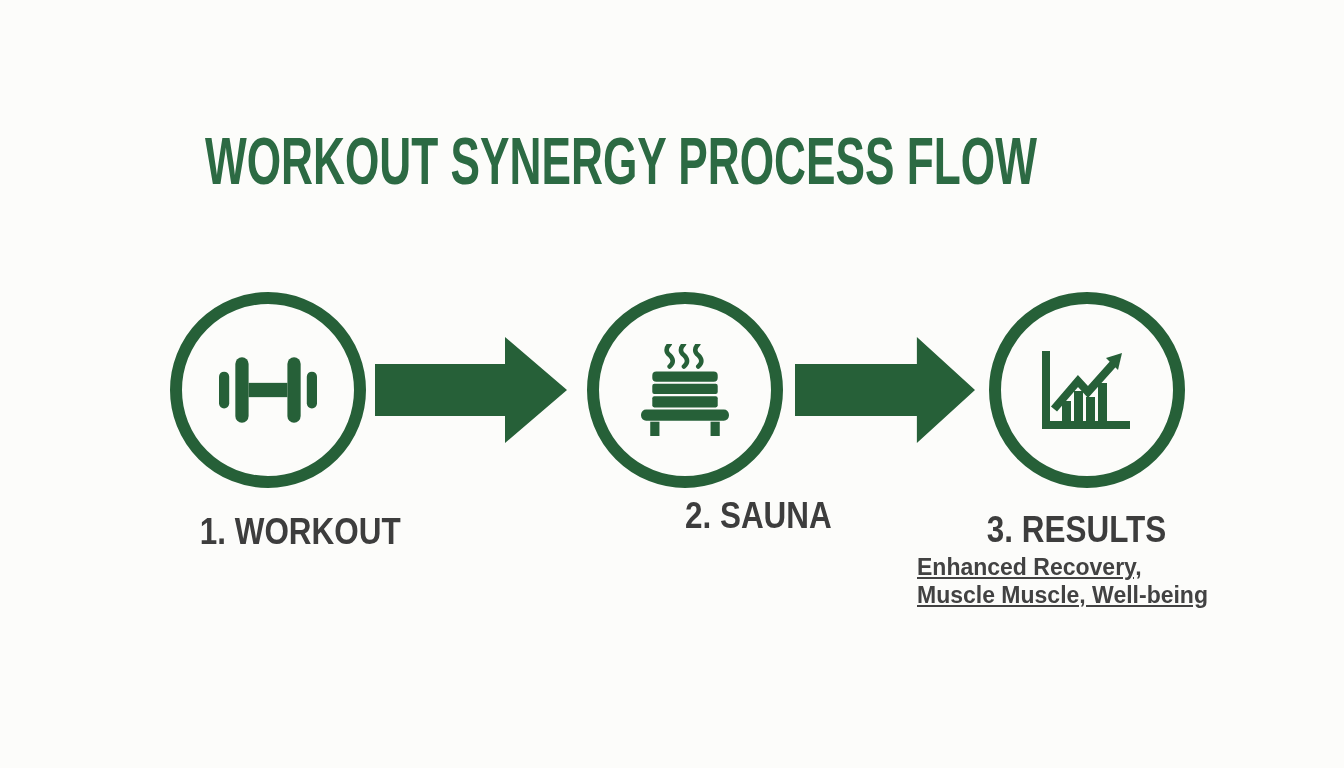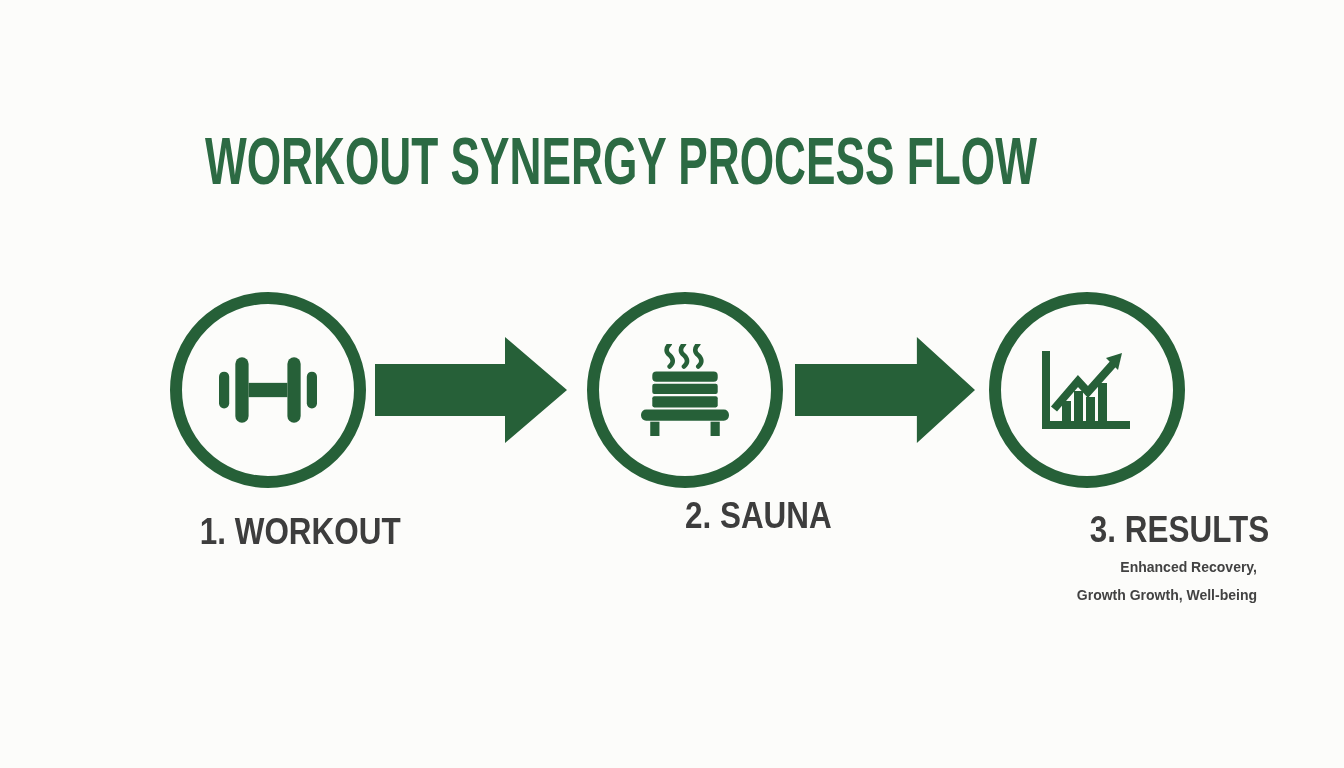--- a/index.html
+++ b/index.html
@@ -69,33 +69,34 @@
     color: var(--label-gray, #3d3d3d);
     white-space: nowrap;
   }
   .step-label .cond {
     display: inline-block;
     transform: scaleX(0.85);
     transform-origin: center;
   }
   .step-label.l1 { left: 118px; top: 513px; }
   .step-label.l2 { left: 545px; top: 497px; }
-  .step-label.l3 { left: 985px; top: 511px; }
+  .step-label.l3 { left: 882px; top: 511px; }
 
   .step-subtitle {
     position: absolute;
     left: 917px;
     top: 553px;
     width: 340px;
-    text-align: right;
-    font-size: 14px;
+    text-align: left;
+    font-size: 23px;
     font-weight: bold;
     line-height: 28px;
     color: var(--subtitle-gray, #424242);
     white-space: nowrap;
+    text-decoration: underline;
   }
 </style>
 </head>
 <body>
 
 <main>
 
   <h1 class="title"><span class="cond-title">WORKOUT SYNERGY PROCESS FLOW</span></h1>
 
   <div class="circle s1">
@@ -150,16 +151,16 @@
   </div>
 
   <div class="step-label l1"><span class="cond">1. WORKOUT</span></div>
 
   <div class="step-label l2"><span class="cond">2. SAUNA</span></div>
 
   <div class="step-label l3"><span class="cond">3. RESULTS</span></div>
 
   <div class="step-subtitle">
     <div>Enhanced Recovery,</div>
-    <div>Growth Growth, Well-being</div>
+    <div>Muscle Muscle, Well-being</div>
   </div>
 
 </main>
 
 </body></html>

